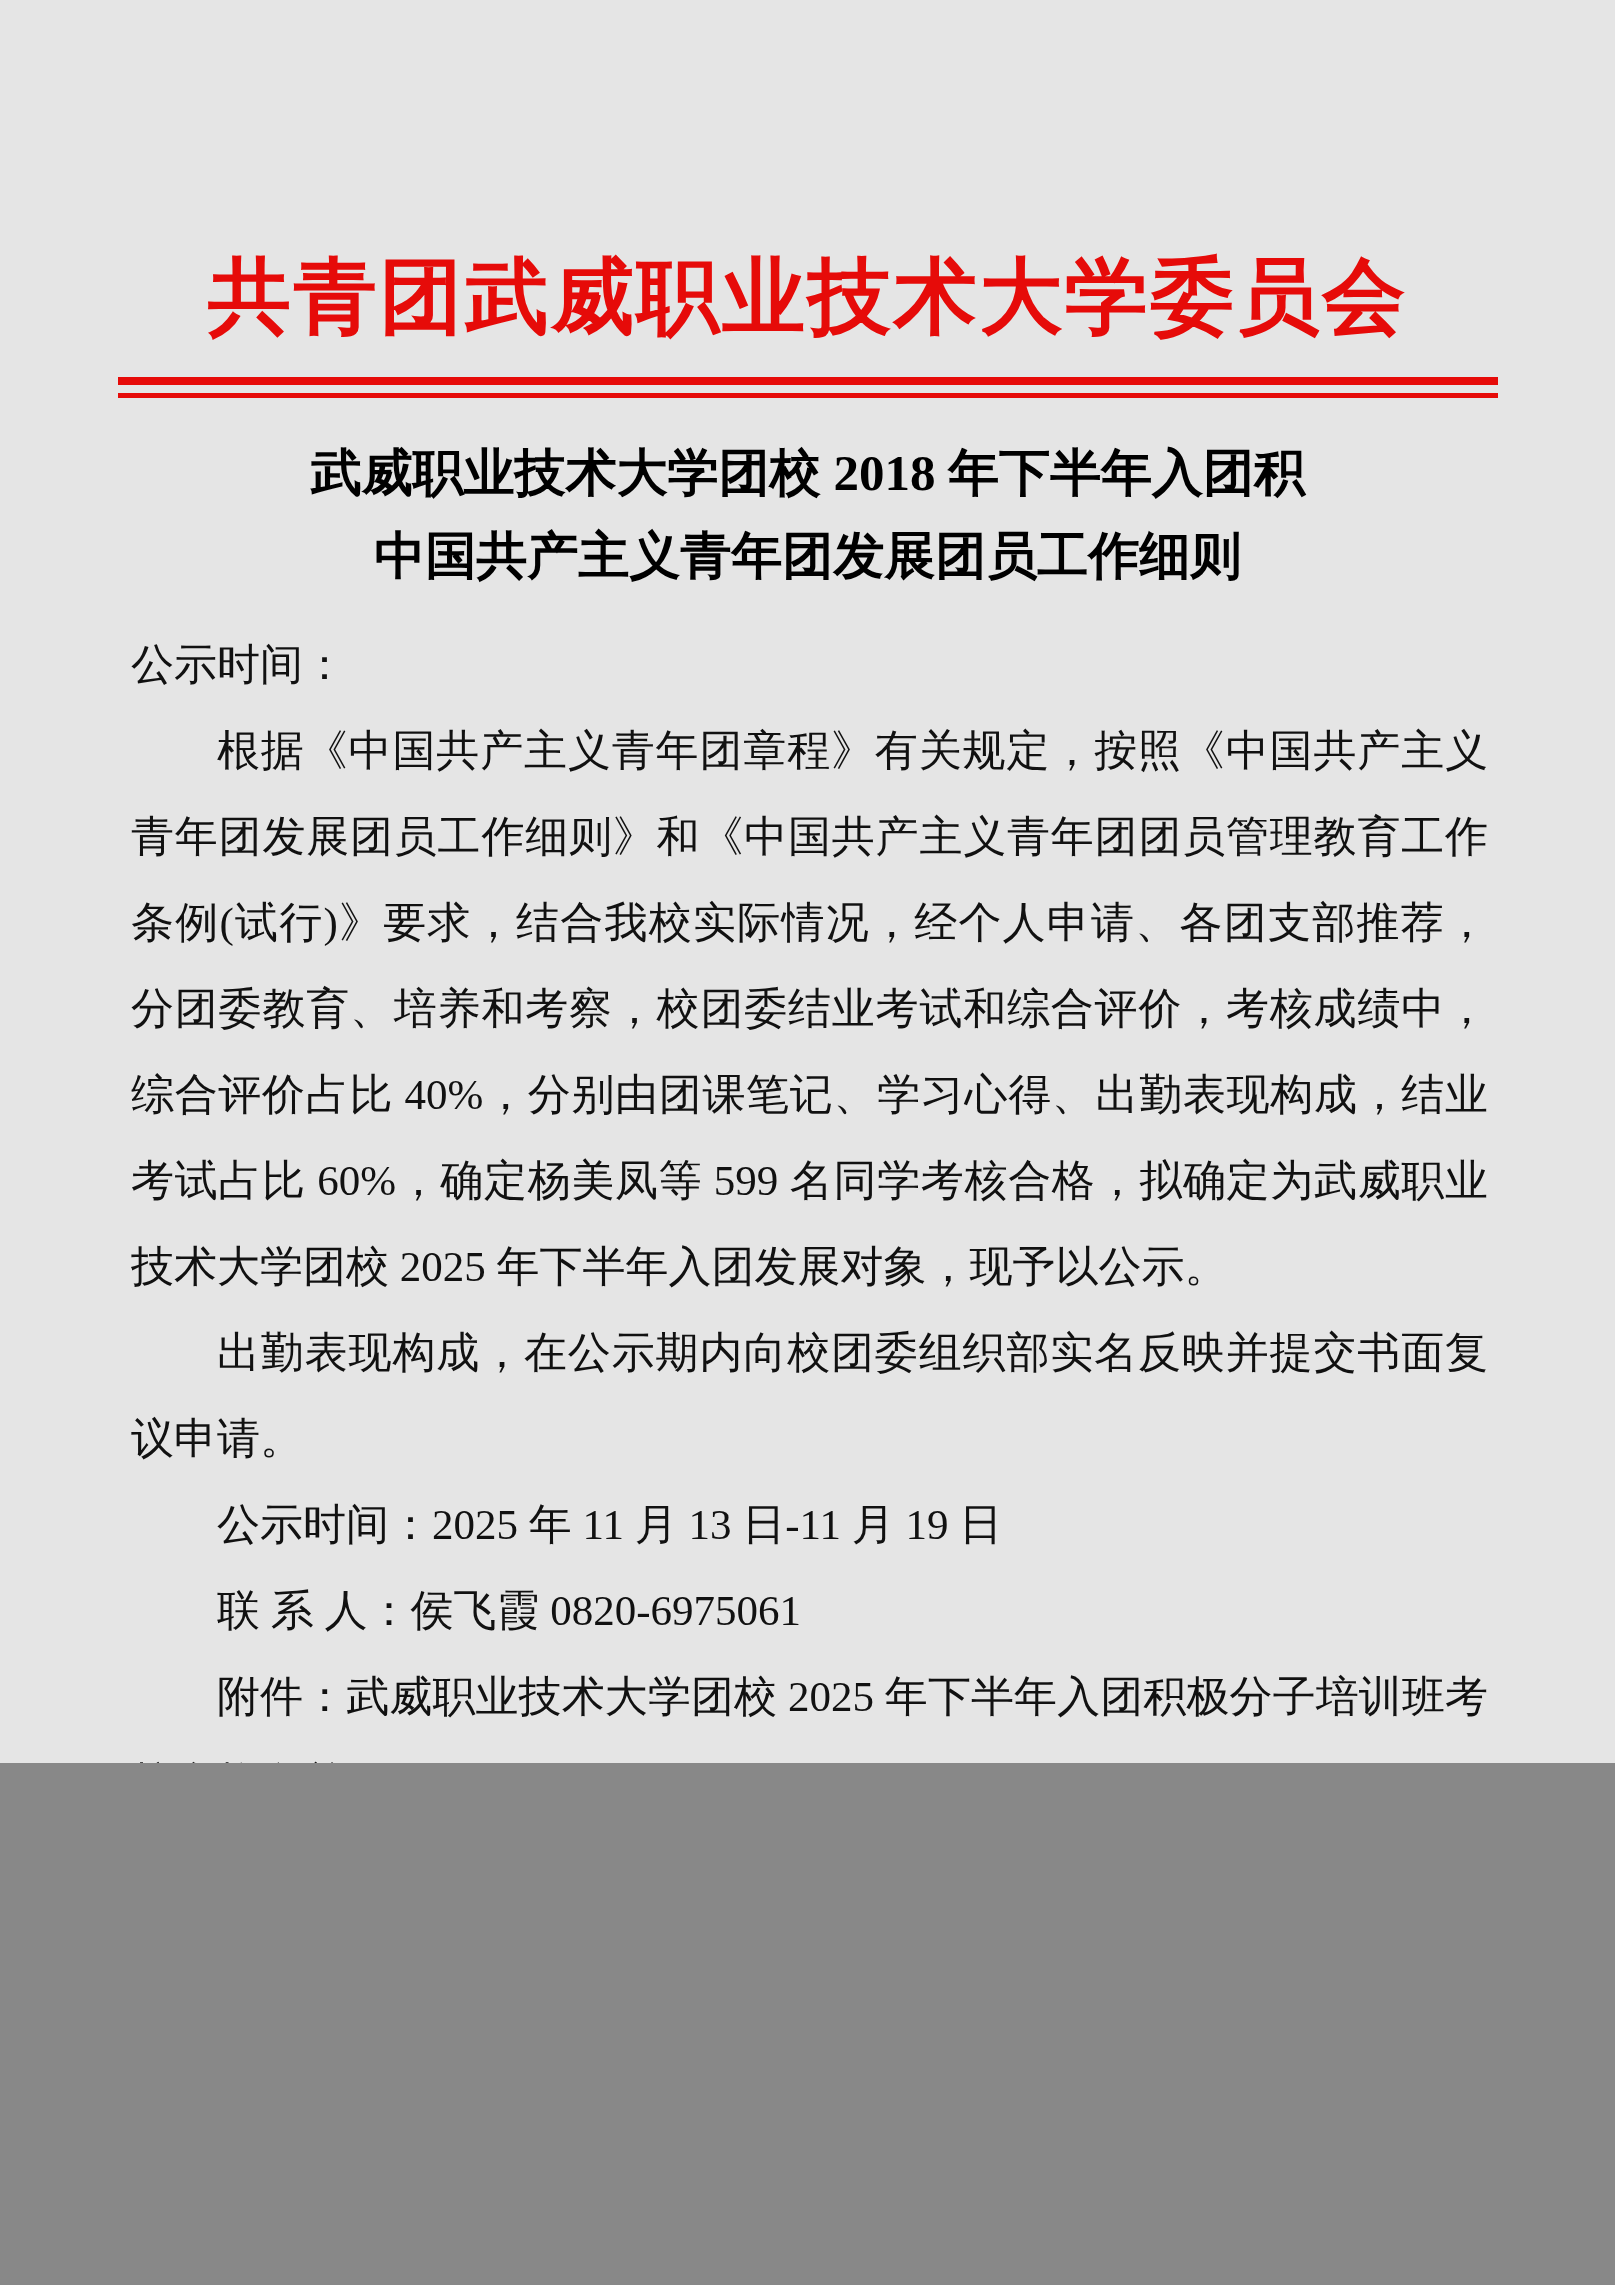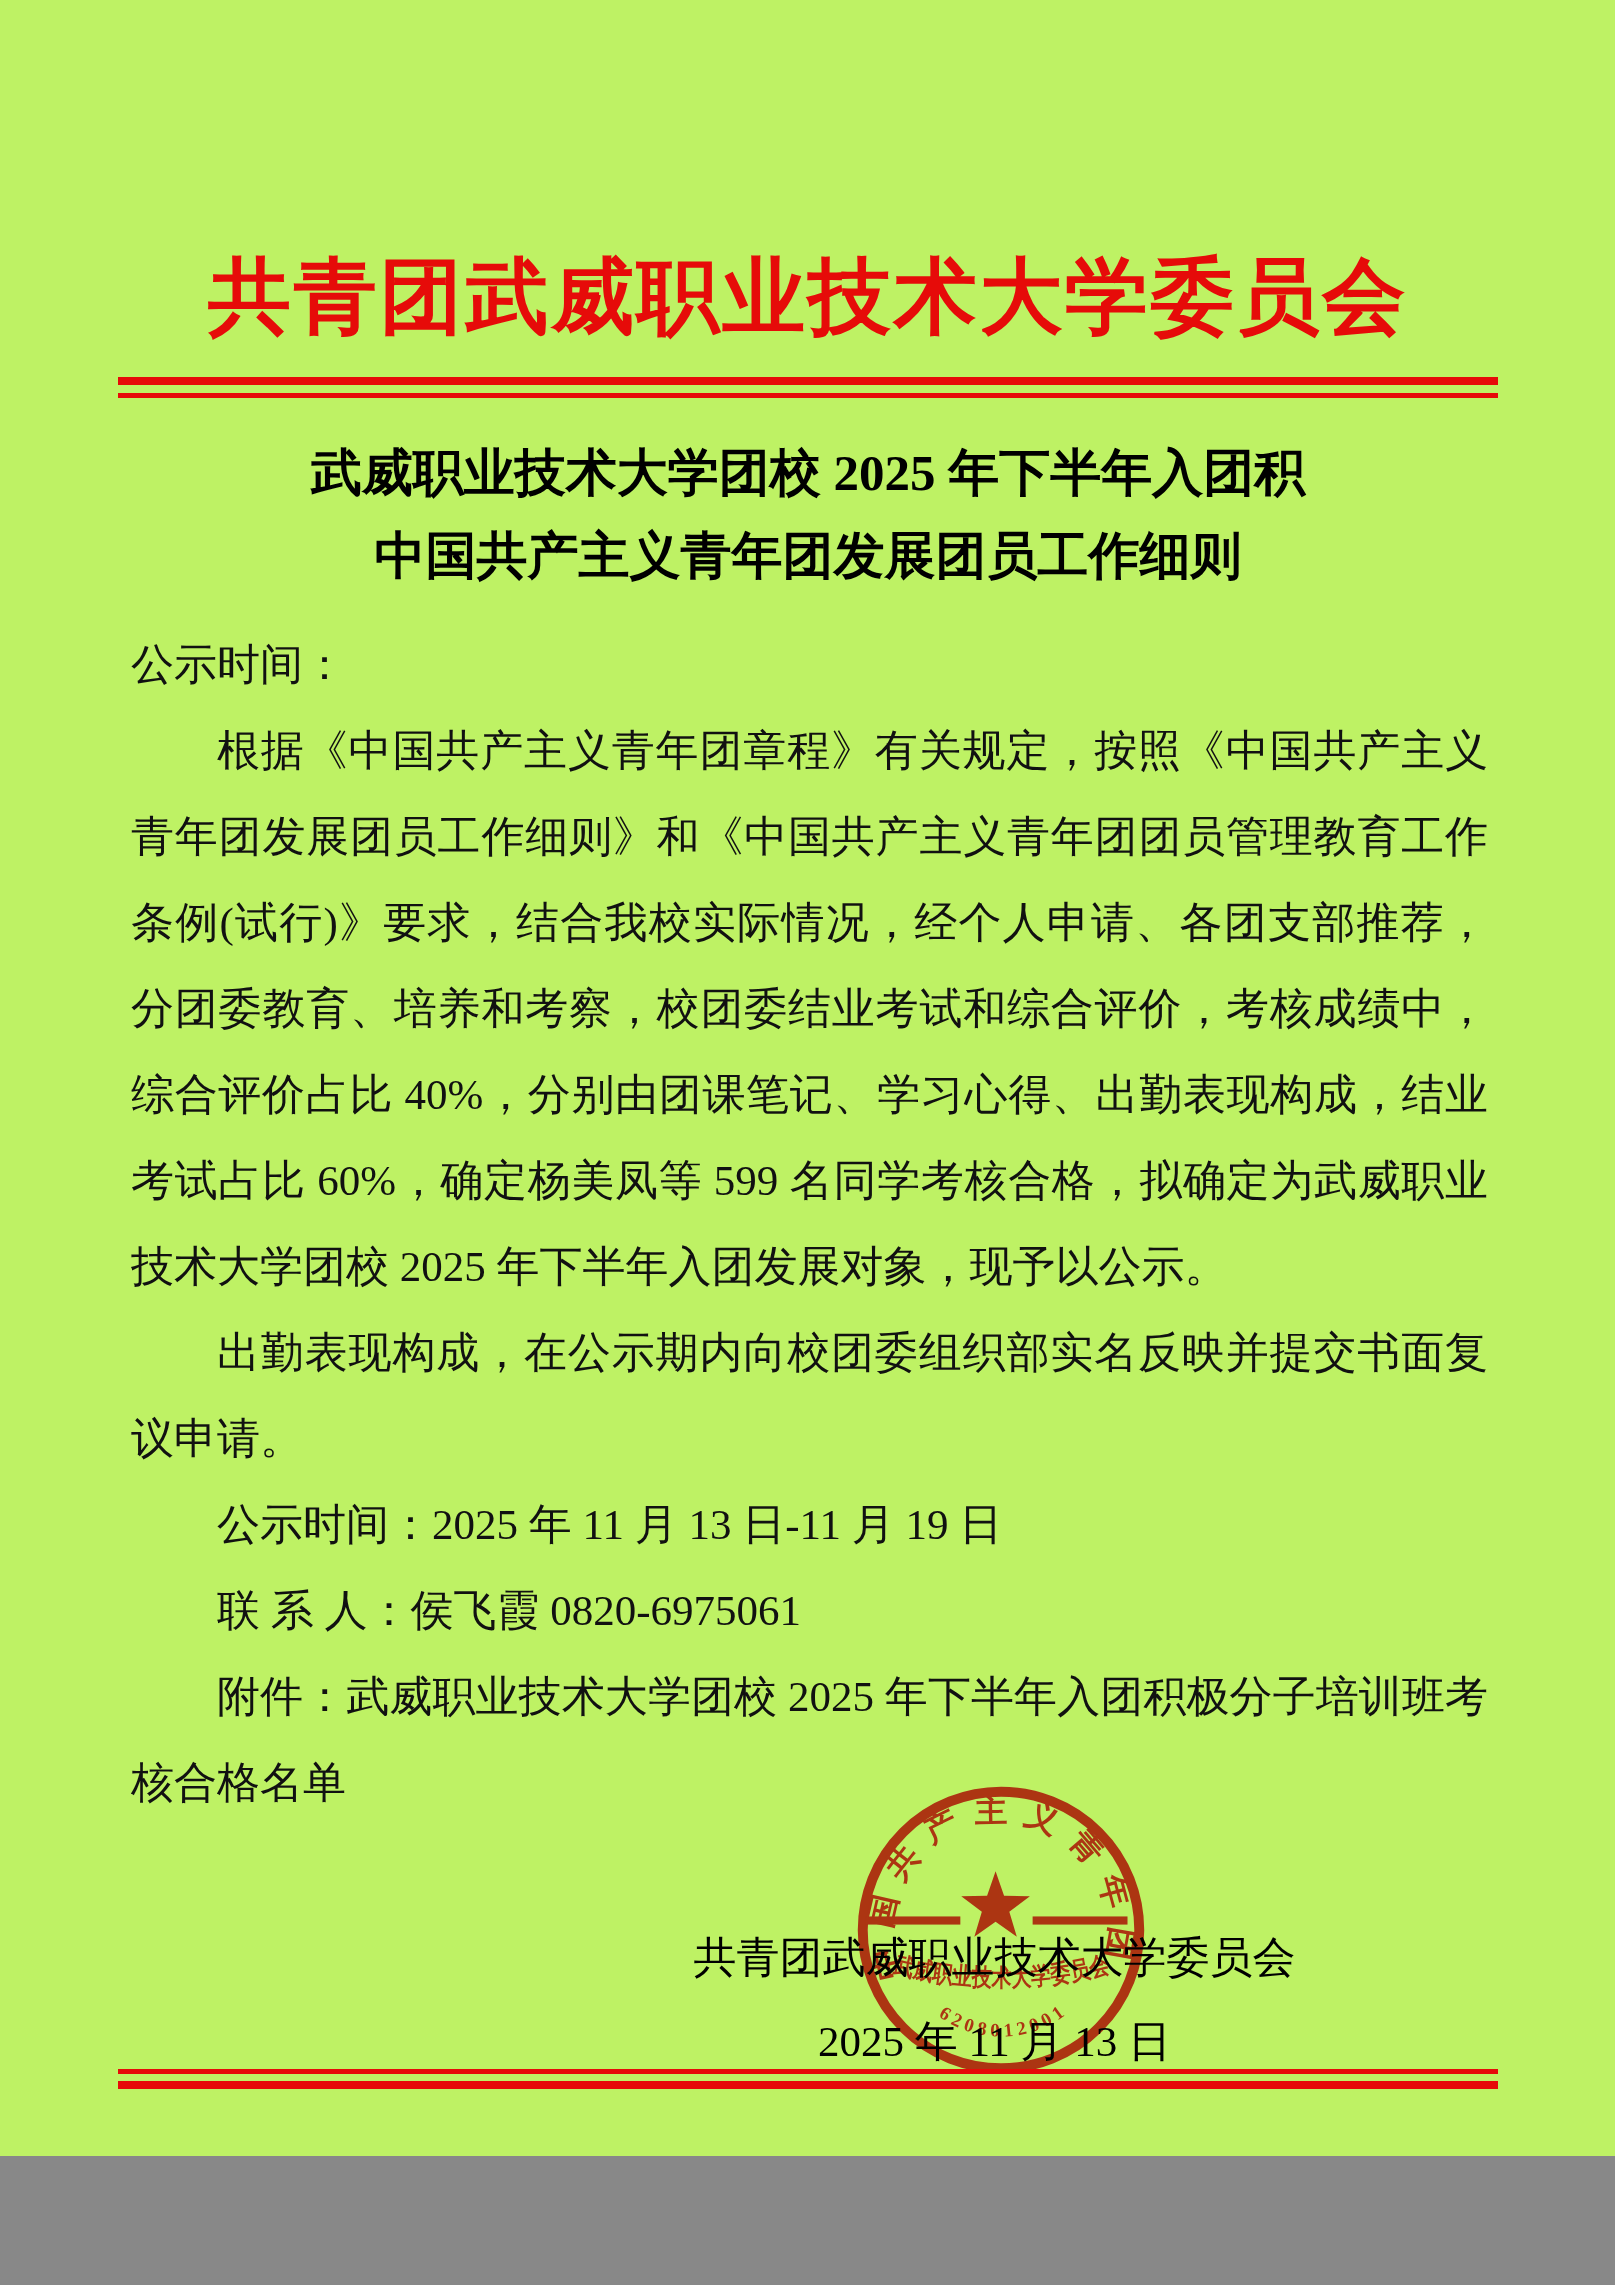--- a/index.html
+++ b/index.html
@@ -1,19 +1,19 @@
 <!DOCTYPE html>
 <html style="font-size:14.5px"><head>
 <meta charset="utf-8">
 <style>
   html,body{margin:0;padding:0;background:#888;}
   .page{
     position:relative;
-    width:1616px;height:2156px;
-    background:#bef264;
+    width:1616px;height:1763px;
+    background:#e5e5e5;
     margin:0 auto;
     overflow:hidden;
     font-family:"Liberation Serif","DejaVu Serif",serif;
     color:#111;
   }
   .header-org{
     position:absolute;top:242px;left:0;right:0;
     text-align:center;
     font-size:83px;font-weight:bold;
     color:#e60b09;
@@ -57,21 +57,21 @@
 <body>
 
 <div class="page">
 
   <div class="header-org">共青团武威职业技术大学委员会</div>
 
   <div class="rule rule-top-thick"></div>
   <div class="rule rule-top-thin"></div>
 
   <div class="doc-title">
-    <div>武威职业技术大学团校 2025 年下半年入团积</div>
+    <div>武威职业技术大学团校 2018 年下半年入团积</div>
     <div>中国共产主义青年团发展团员工作细则</div>
   </div>
 
   <div class="body-block">
     <p>公示时间：</p>
     <p class="indent">根据《中国共产主义青年团章程》有关规定，按照《中国共产主义青年团发展团员工作细则》和《中国共产主义青年团团员管理教育工作条例(试行)》要求，结合我校实际情况，经个人申请、各团支部推荐，分团委教育、培养和考察，校团委结业考试和综合评价，考核成绩中，综合评价占比 40%，分别由团课笔记、学习心得、出勤表现构成，结业考试占比 60%，确定杨美凤等 599 名同学考核合格，拟确定为武威职业技术大学团校 2025 年下半年入团发展对象，现予以公示。</p>
     <p class="indent">出勤表现构成，在公示期内向校团委组织部实名反映并提交书面复议申请。</p>
     <p class="indent">公示时间：2025 年 11 月 13 日-11 月 19 日</p>
     <p class="indent">联 系 人：侯飞霞  0820-6975061</p>
     <p class="indent">附件：武威职业技术大学团校 2025 年下半年入团积极分子培训班考核合格名单</p>

